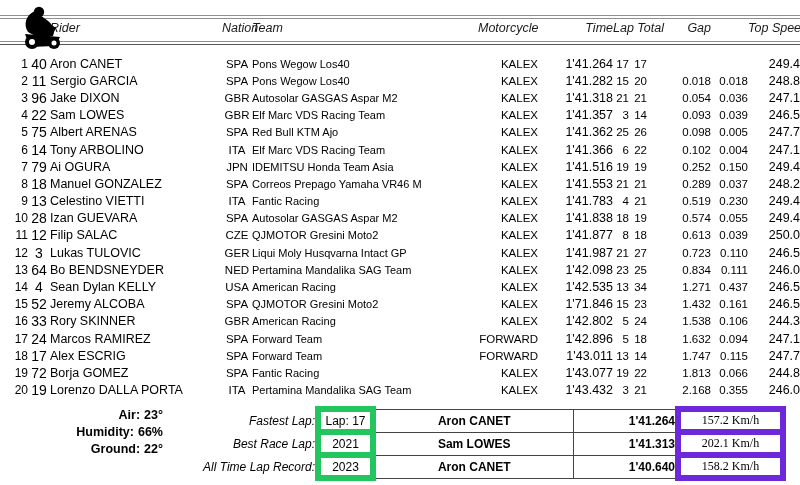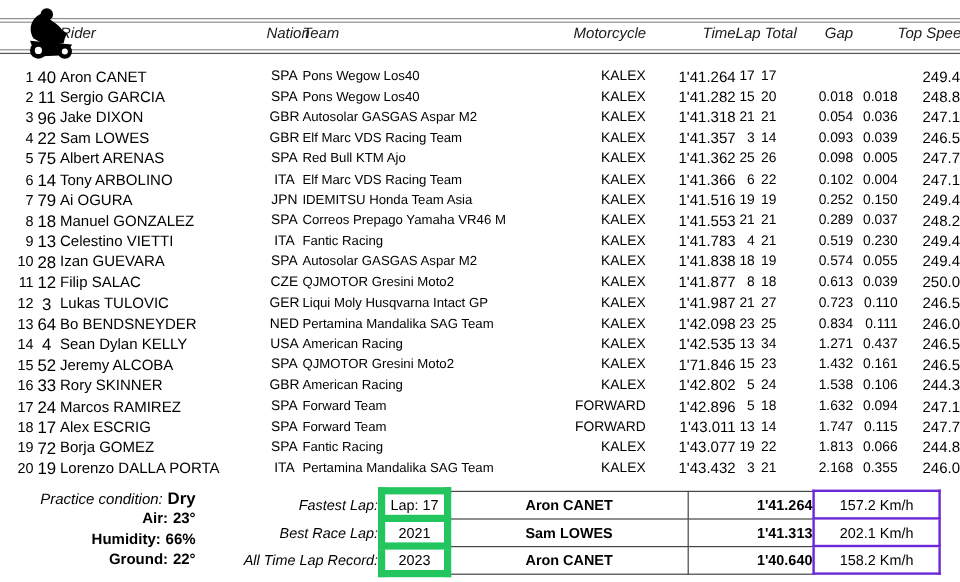--- a/index.html
+++ b/index.html
@@ -49,21 +49,21 @@
   .cond-label-b{font-weight:bold;}
   .cond-value{font-weight:bold;margin-left:4px;}
   .cond-value.big{font-size:14px;}
   
   table.records{position:absolute;top:406px;left:158px;border-collapse:collapse;table-layout:fixed;}
   table.records td{padding:0;white-space:nowrap;height:17px;font-size:12px;}
   td.rec-label{border:none;text-align:right;font-style:italic;font-size:12.5px;padding-right:4px;}
   td.rec-ref{border:6px solid #22c55e;text-align:center;}
   td.rec-rider{border:1px solid #444;text-align:center;font-weight:bold;}
   td.rec-time{border:1px solid #444;text-align:right;font-weight:bold;font-size:12.5px;padding-right:3px;}
-  td.rec-speed{border:2px solid #6d28d9;text-align:center;}
+  td.rec-speed{border:6px solid #6d28d9;text-align:center;font-family:Liberation Serif, serif;}
 </style>
 </head>
 <body>
 
 <div class="sheet">
 
   <div class="rule r1"></div>
   <div class="rule r2"></div>
   <div class="rule r3"></div>
   <div class="rule r4"></div>
@@ -392,23 +392,20 @@
       <td class="total">21</td>
       <td class="gap">2.168</td>
       <td class="gap2">0.355</td>
       <td class="speed">246.0</td>
     </tr>
       </tbody>
   </table>
 
   <div class="conditions">
     <div class="cond-line">
-      <span class="cond-label-it">Practice condition:</span><span class="cond-value big">Dry</span>
-    </div>
-    <div class="cond-line">
       <span class="cond-label-b">Air:</span><span class="cond-value">23°</span>
     </div>
     <div class="cond-line">
       <span class="cond-label-b">Humidity:</span><span class="cond-value">66%</span>
     </div>
     <div class="cond-line">
       <span class="cond-label-b">Ground:</span><span class="cond-value">22°</span>
     </div>
   </div>
 

